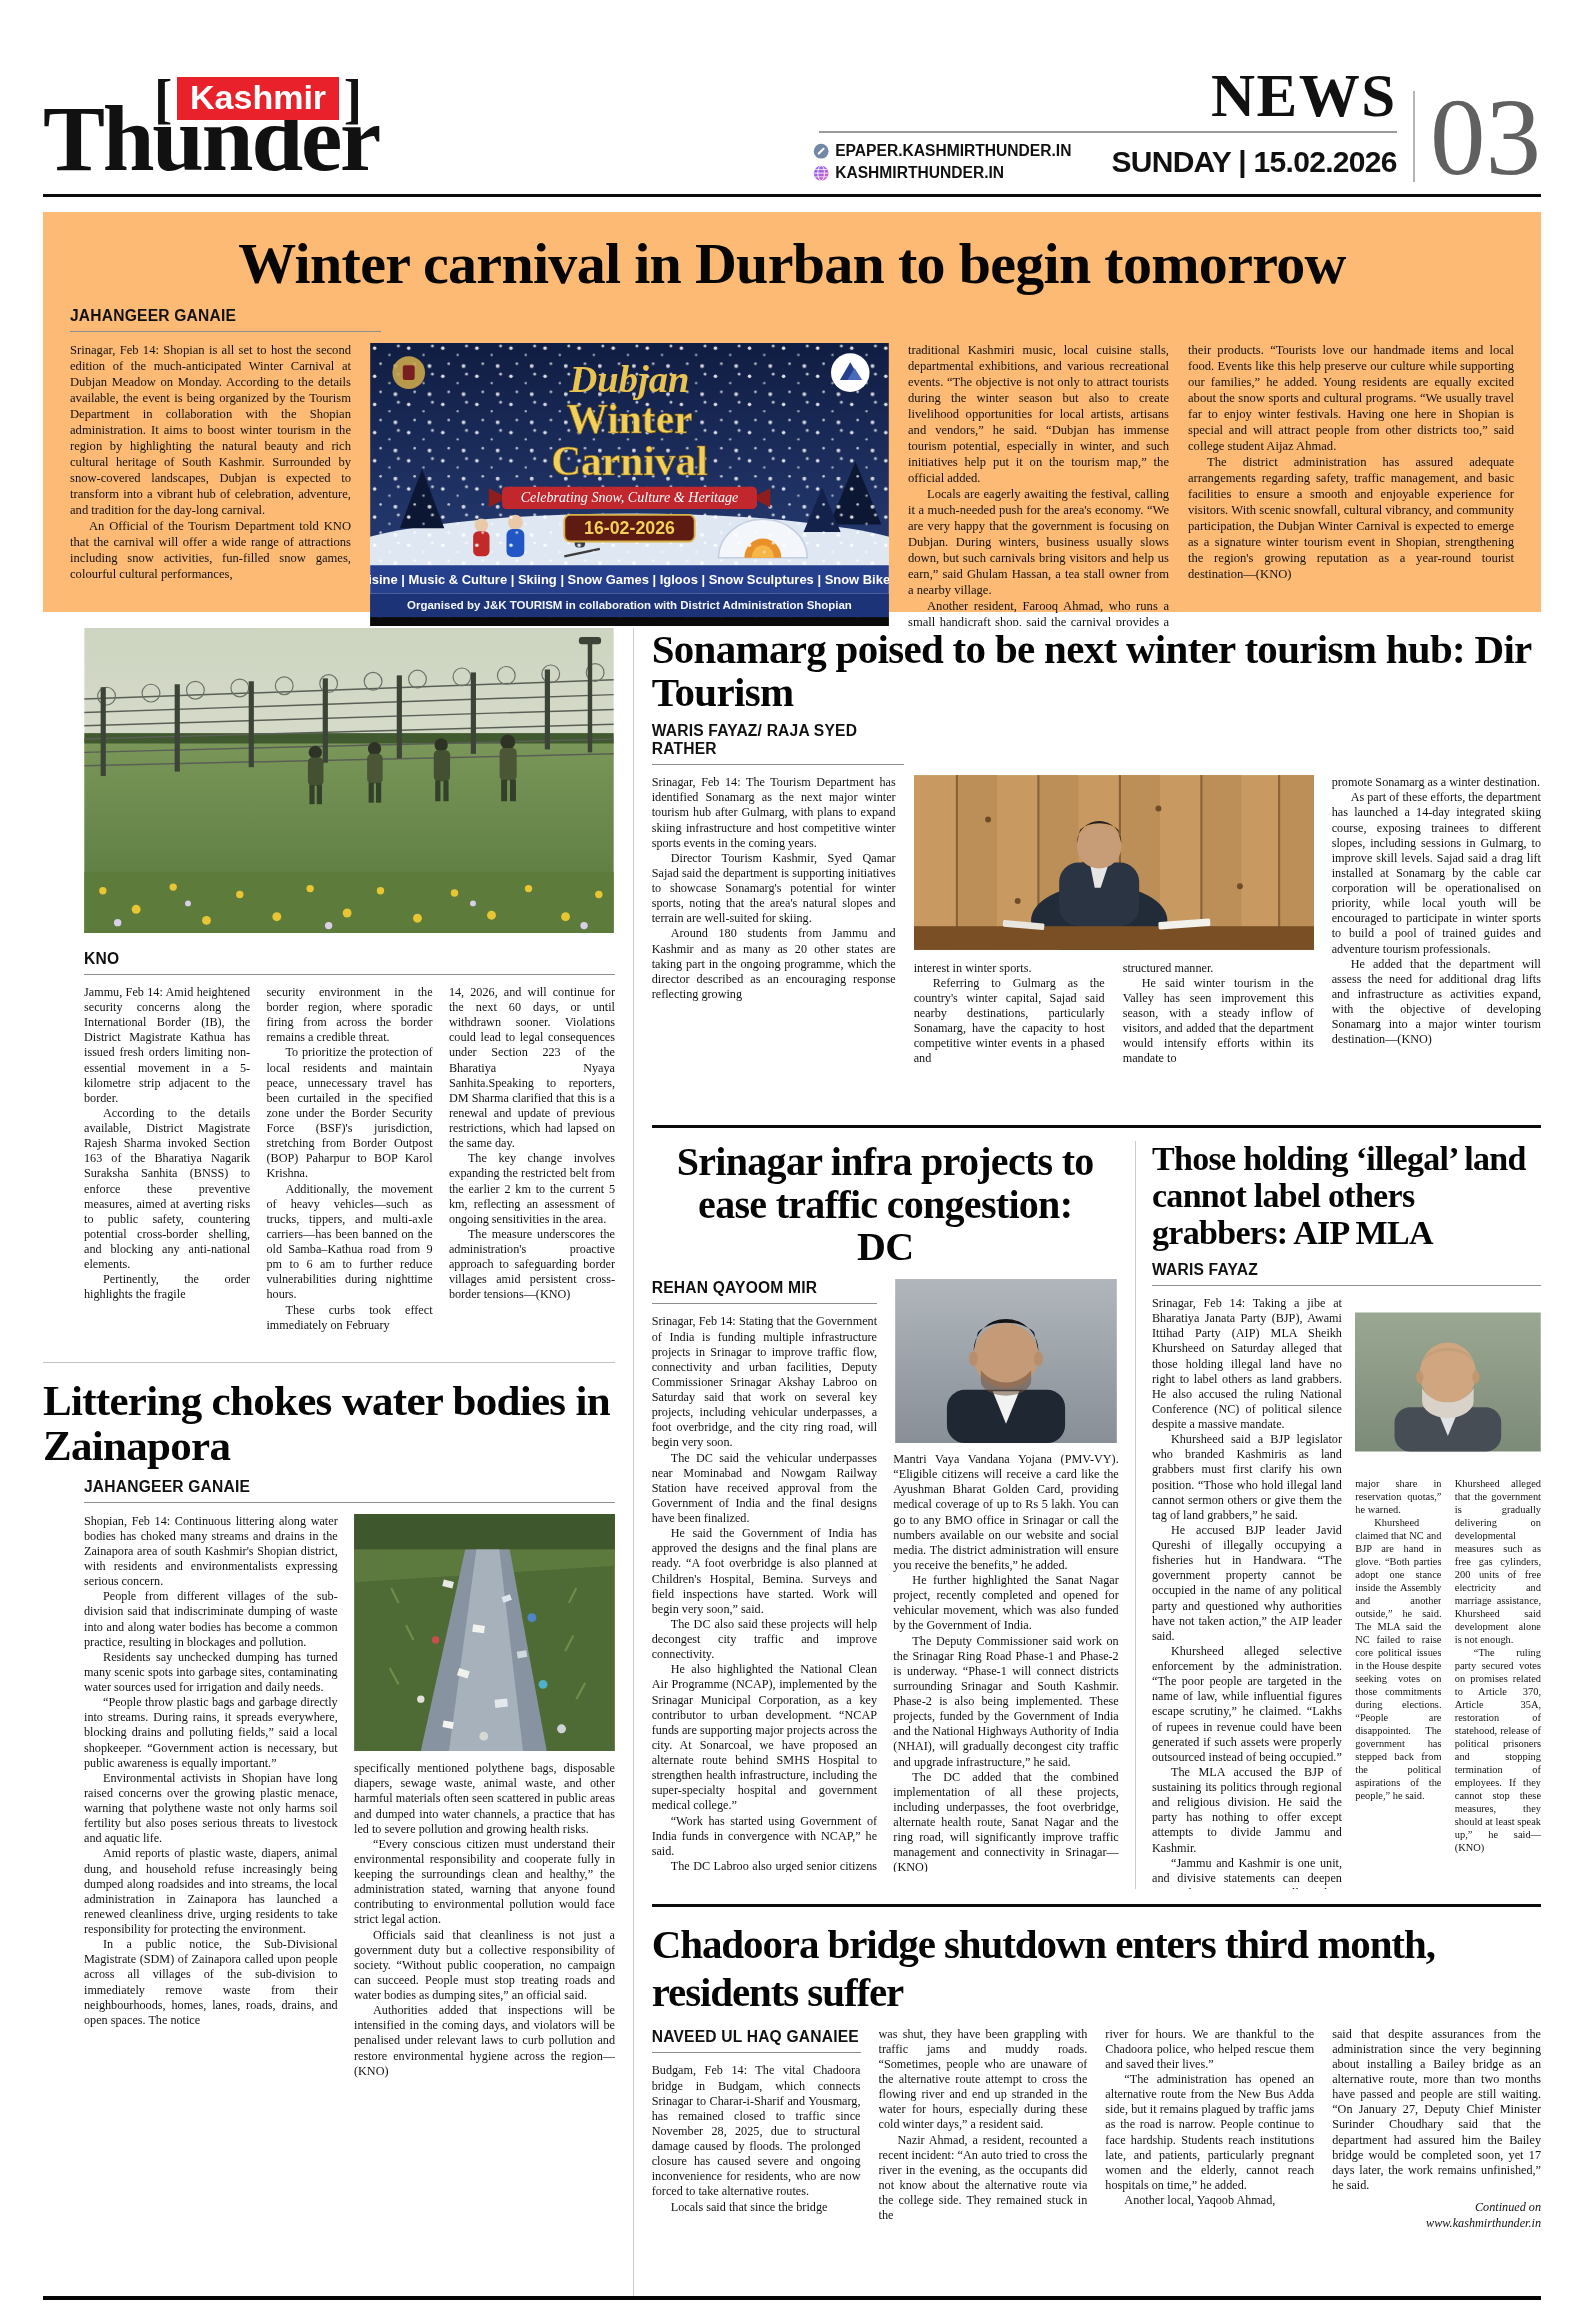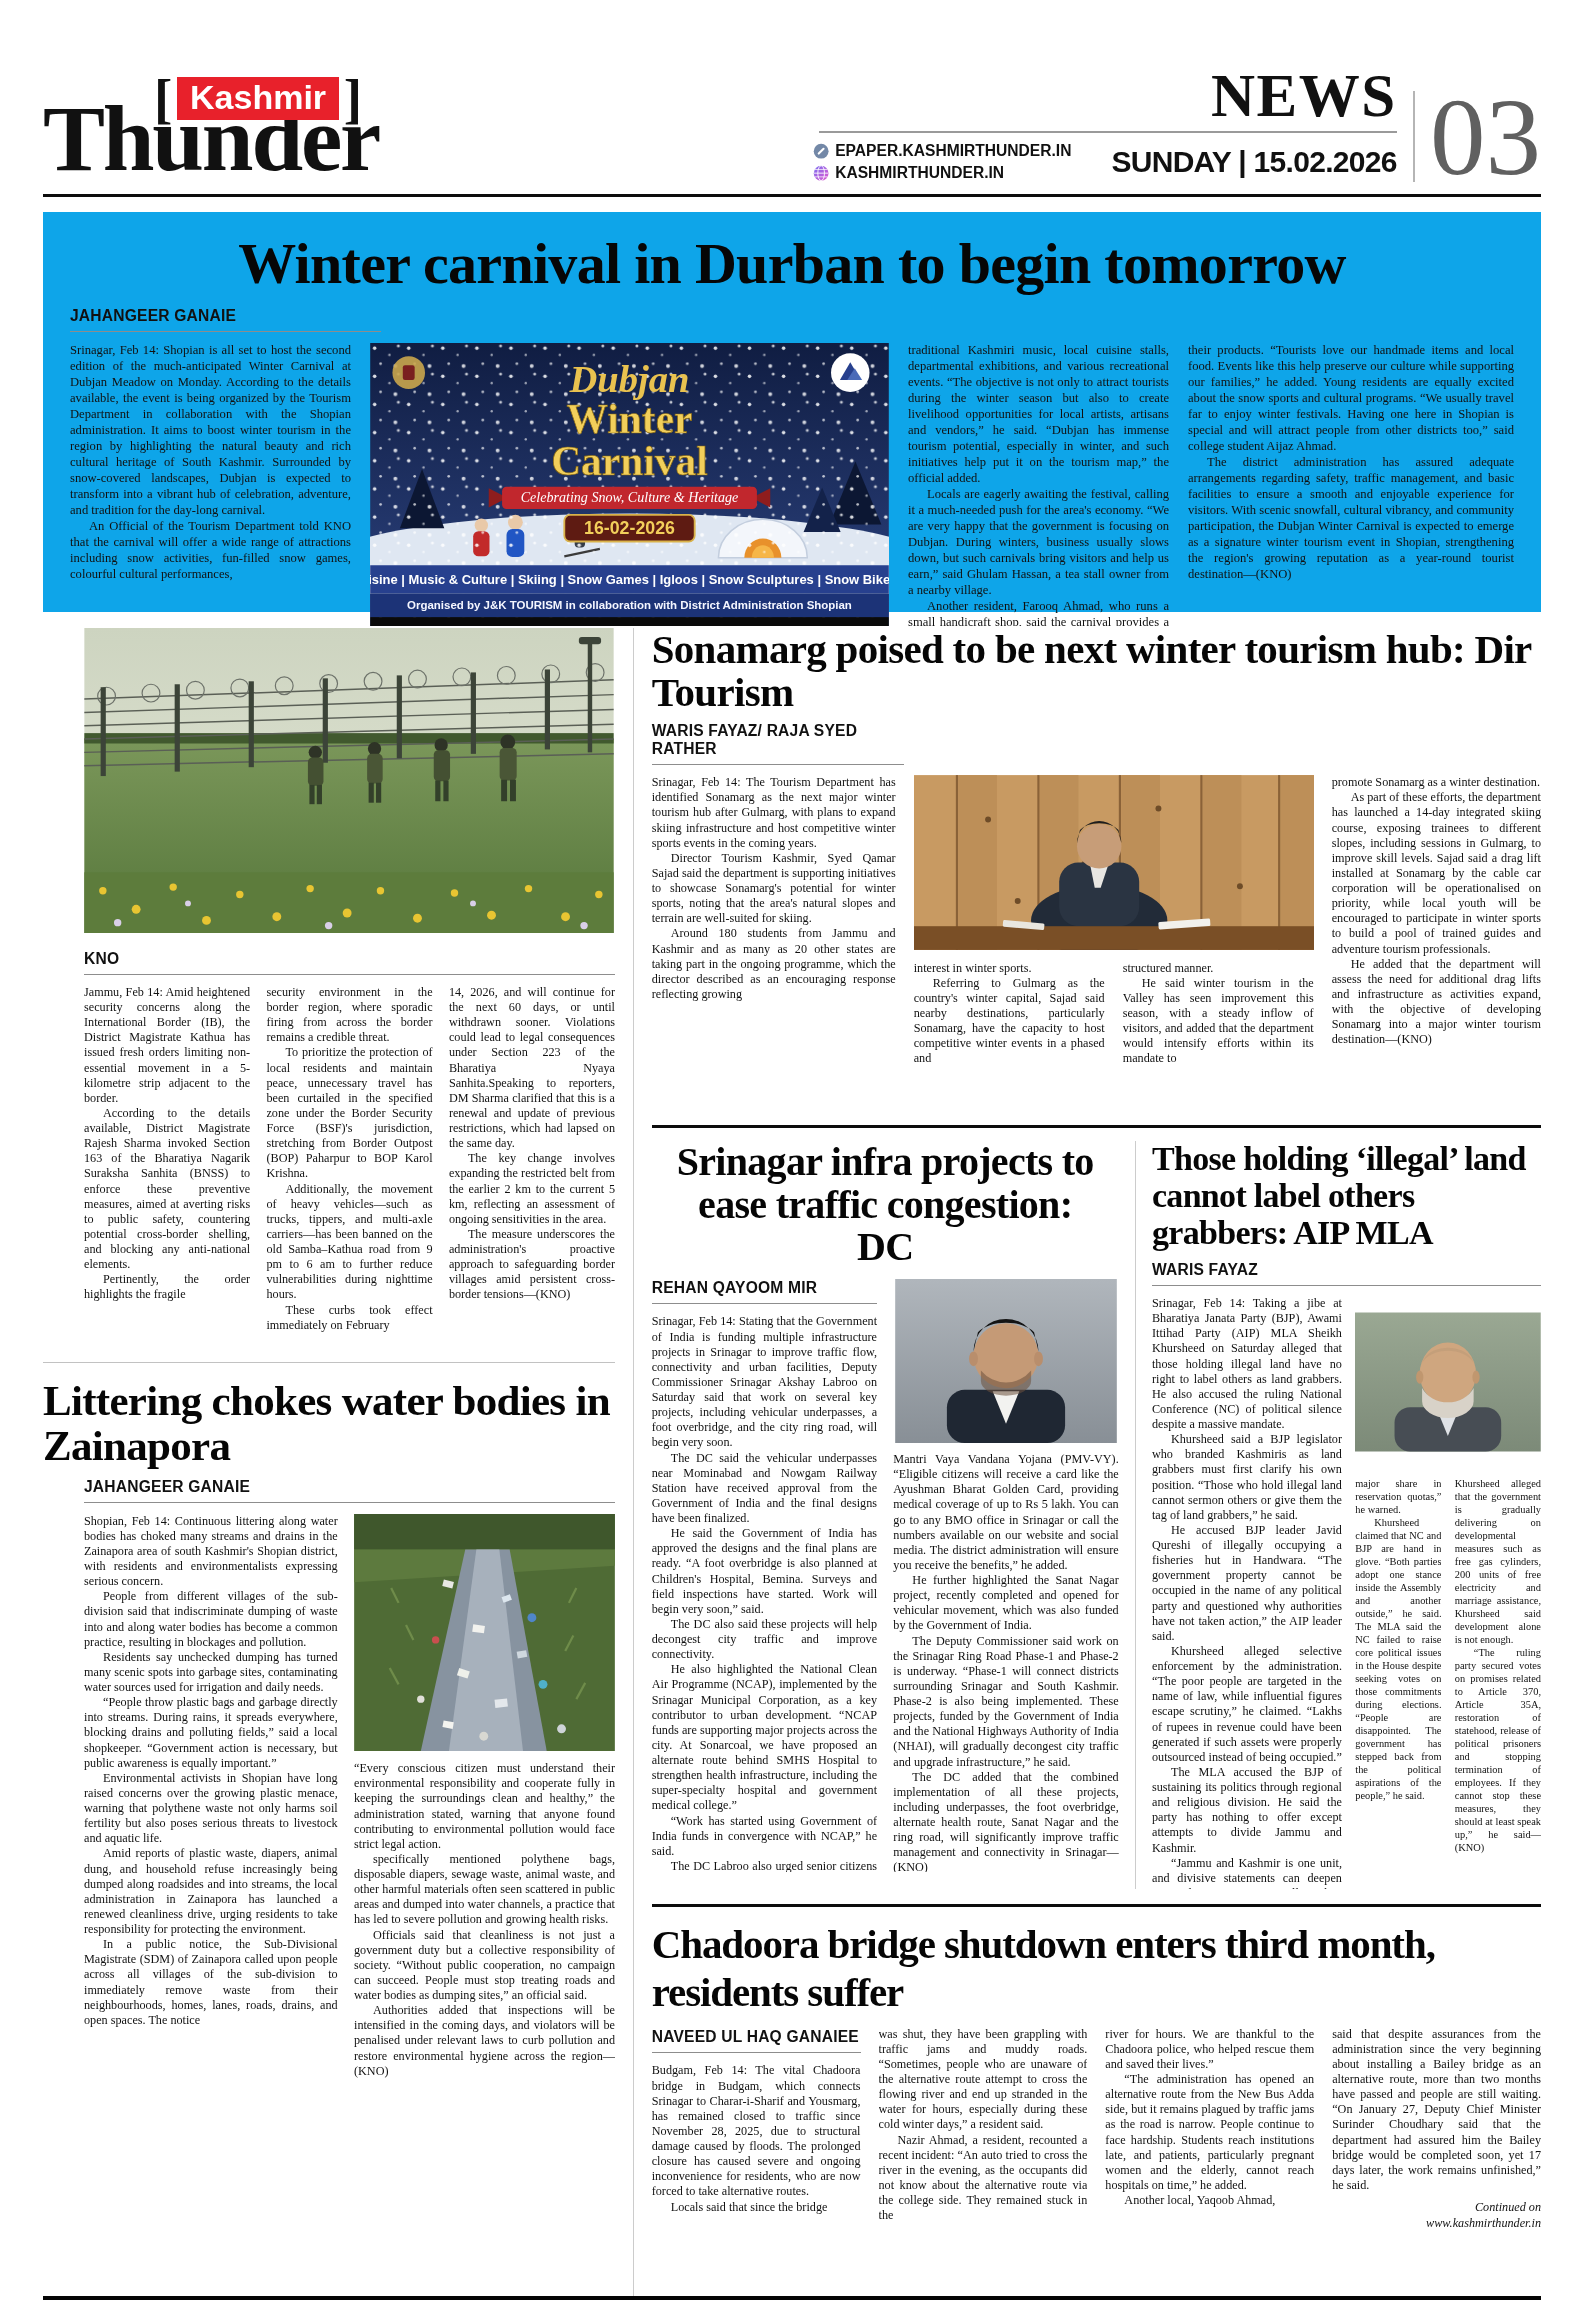--- a/index.html
+++ b/index.html
@@ -38,21 +38,21 @@
   .cols { display: flex; gap: 18px; }
   .col { flex: 1; text-align: justify; font-size: 12.2px; line-height: 1.24; overflow: hidden; }
   .col p { margin: 0; }
   .col p + p { text-indent: 19px; }
   .hdiv { height: 0.7px; background: #c2c2c2; margin: 18px 0 15px; }
   .thickdiv { height: 3px; background: #0c0c0c; margin: 15px 0 13.3px; }
   .vdiv { width: 0.7px; background: #cccccc; }
   .photo-frame { display: block; }
 
   
-  .carnival { background: #0ea5e9; margin-top: 15px; padding: 18px 27px 21px; height: 400px; }
+  .carnival { background: #fdba74; margin-top: 15px; padding: 18px 27px 21px; height: 400px; }
   .carnival h1 { text-align: center; font-size: 58px; margin-bottom: 10.4px; }
   .carnival .byline { width: 311px; }
   .carnival .cols { gap: 19px; height: 283px; }
   .carnival .col { font-size: 12.6px; line-height: 1.27; }
   .c-col1 { flex: 0 0 281px; }
   .c-poster { flex: 0 0 519px; }
   .c-col2 { flex: 0 0 261px; }
   .c-col3 { flex: 1; }
 
   
@@ -418,22 +418,22 @@
                   <rect x="120" y="280" width="14" height="9" fill="#f4f4f0" transform="rotate(10 127 284)"></rect>
                   <circle cx="240" cy="140" r="6" fill="#4f86c9"></circle>
                     <circle cx="110" cy="170" r="5" fill="#c94f4f"></circle>
                   <circle cx="255" cy="230" r="6" fill="#4fb0c9"></circle>
                     <circle cx="175" cy="300" r="6" fill="#d8d8d2"></circle>
                   <circle cx="90" cy="250" r="5" fill="#e0dfd8"></circle>
                     <circle cx="280" cy="290" r="6" fill="#cfd4d8"></circle>
                 </g>
               </svg>
               <div class="col">
+                  <p>specifically mentioned polythene bags, disposable diapers, sewage waste, animal waste, and other harmful materials often seen scattered in public areas and dumped into water channels, a practice that has led to severe pollution and growing health risks.</p>
                   <p>“Every conscious citizen must understand their environmental responsibility and cooperate fully in keeping the surroundings clean and healthy,” the administration stated, warning that anyone found contributing to environmental pollution would face strict legal action.</p>
-                  <p>specifically mentioned polythene bags, disposable diapers, sewage waste, animal waste, and other harmful materials often seen scattered in public areas and dumped into water channels, a practice that has led to severe pollution and growing health risks.</p>
                   <p>Officials said that cleanliness is not just a government duty but a collective responsibility of society. “Without public cooperation, no campaign can succeed. People must stop treating roads and water bodies as dumping sites,” an official said.</p>
                   <p>Authorities added that inspections will be intensified in the coming days, and violators will be penalised under relevant laws to curb pollution and restore environmental hygiene across the region—(KNO)</p>
                 </div>
             </div>
           </div>
         </div>
       </article>
     </div>
 
     <div class="vdiv"></div>

